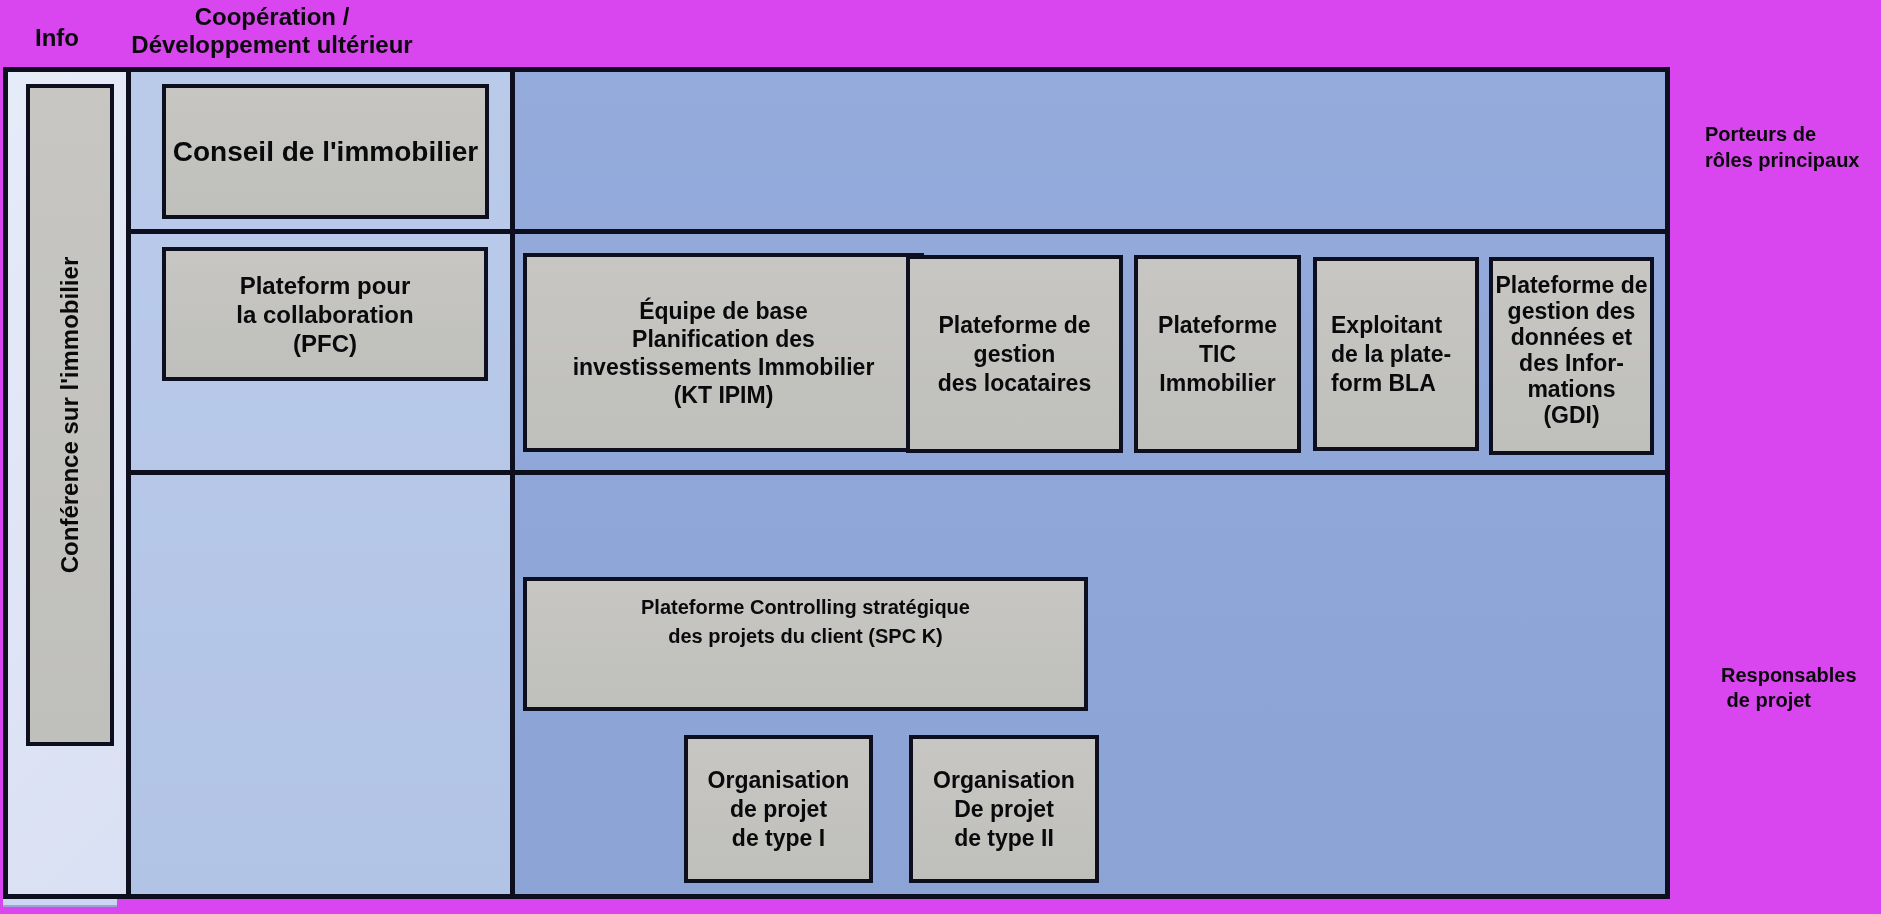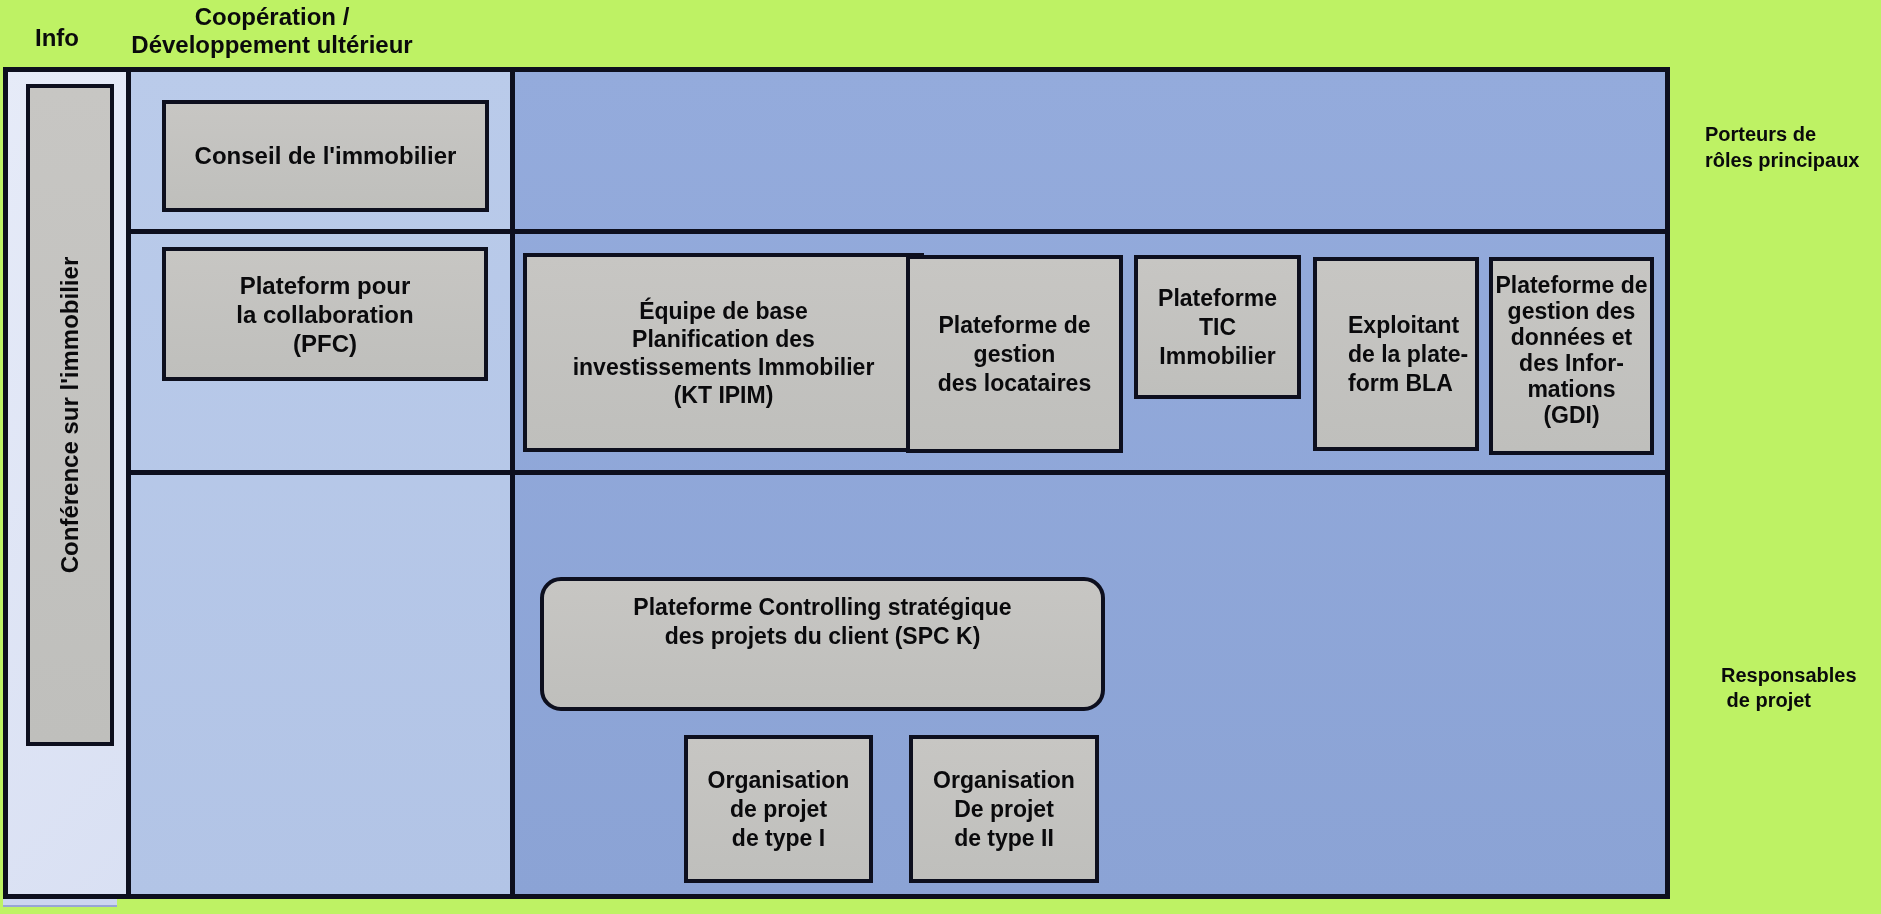--- a/index.html
+++ b/index.html
@@ -1,17 +1,17 @@
 <!DOCTYPE html>
 <html style="--column-info-bg: #dce3f4; --column-cooperation-bg: #b5c7e9; --column-affaires-bg: #8fa7d8; --box-bg: #c3c2bf; --border: #0d0f1e; --text: #0a0a0c; --page-bg: #ffffff;"><head>
 <meta charset="utf-8">
 <style>
   html,body{margin:0;padding:0;background:#fff;}
   #canvas{
-    position:relative;width:1881px;height:914px;overflow:hidden;background:#bef264;
+    position:relative;width:1881px;height:914px;overflow:hidden;background:#d946ef;
     font-family:"Liberation Sans","DejaVu Sans",sans-serif;font-weight:bold;
     color:var(--text,#0a0a0c);
   }
   .hdr{
     position:absolute;transform:translateX(-50%);text-align:center;
     font-size:24px;line-height:28px;white-space:pre-line;
   }
   .cell{position:absolute;}
   .col-info{left:3px;top:67px;width:127px;height:832px;
     background:linear-gradient(135deg,#e6ebf8 0%,#d9e0f3 100%);}
@@ -32,31 +32,31 @@
   }
   .gbox{
     position:absolute;box-sizing:border-box;
     border:4px solid var(--border,#0d0f1e);
     background:linear-gradient(to bottom,#c7c6c3 0%,#bfbfbc 100%);
     display:flex;align-items:center;justify-content:center;
     text-align:center;white-space:pre-line;color:var(--text,#0a0a0c);
   }
   .box-conference{left:26px;top:84px;width:88px;height:662px;}
   .box-conference .vtext{transform:rotate(-90deg);white-space:nowrap;font-size:24px;}
-  .box-conseil{left:162px;top:100px;width:327px;height:112px;font-size:24px;}
+  .box-conseil{left:162px;top:84px;width:327px;height:135px;font-size:28px;}
   .box-pfc{left:162px;top:247px;width:326px;height:134px;font-size:24px;line-height:29px;}
   .box-kt{left:523px;top:253px;width:401px;height:199px;font-size:23px;line-height:28px;}
   .box-loc{left:906px;top:255px;width:217px;height:198px;font-size:23px;line-height:29px;}
-  .box-tic{left:1134px;top:255px;width:167px;height:144px;font-size:23px;line-height:29px;}
+  .box-tic{left:1134px;top:255px;width:167px;height:198px;font-size:23px;line-height:29px;}
   .box-bla{left:1313px;top:257px;width:166px;height:194px;font-size:23px;line-height:29px;
-    justify-content:flex-start;text-align:left;padding-left:31px;}
+    justify-content:flex-start;text-align:left;padding-left:14px;}
   .box-gdi{left:1489px;top:257px;width:165px;height:198px;font-size:23px;line-height:26px;
     align-items:flex-start;padding-top:11px;}
-  .box-spc{left:540px;top:577px;width:565px;height:134px;font-size:23px;line-height:29px;
-    align-items:flex-start;padding-top:12px;border-radius:21px;}
+  .box-spc{left:523px;top:577px;width:565px;height:134px;font-size:20px;line-height:29px;
+    align-items:flex-start;padding-top:12px;}
   .box-org1{left:684px;top:735px;width:189px;height:148px;font-size:23px;line-height:29px;}
   .box-org2{left:909px;top:735px;width:190px;height:148px;font-size:23px;line-height:29px;}
   .side-label{
     position:absolute;left:1705px;font-size:20px;line-height:26px;white-space:pre-line;
   }
   .side-label-1{top:121px;}
   .side-label-2{top:281px;line-height:25px;}
   .side-label-3{top:663px;line-height:25px;margin-left:16px;}
   .bottom-sliver{
     position:absolute;left:3px;top:899px;width:114px;height:6px;

